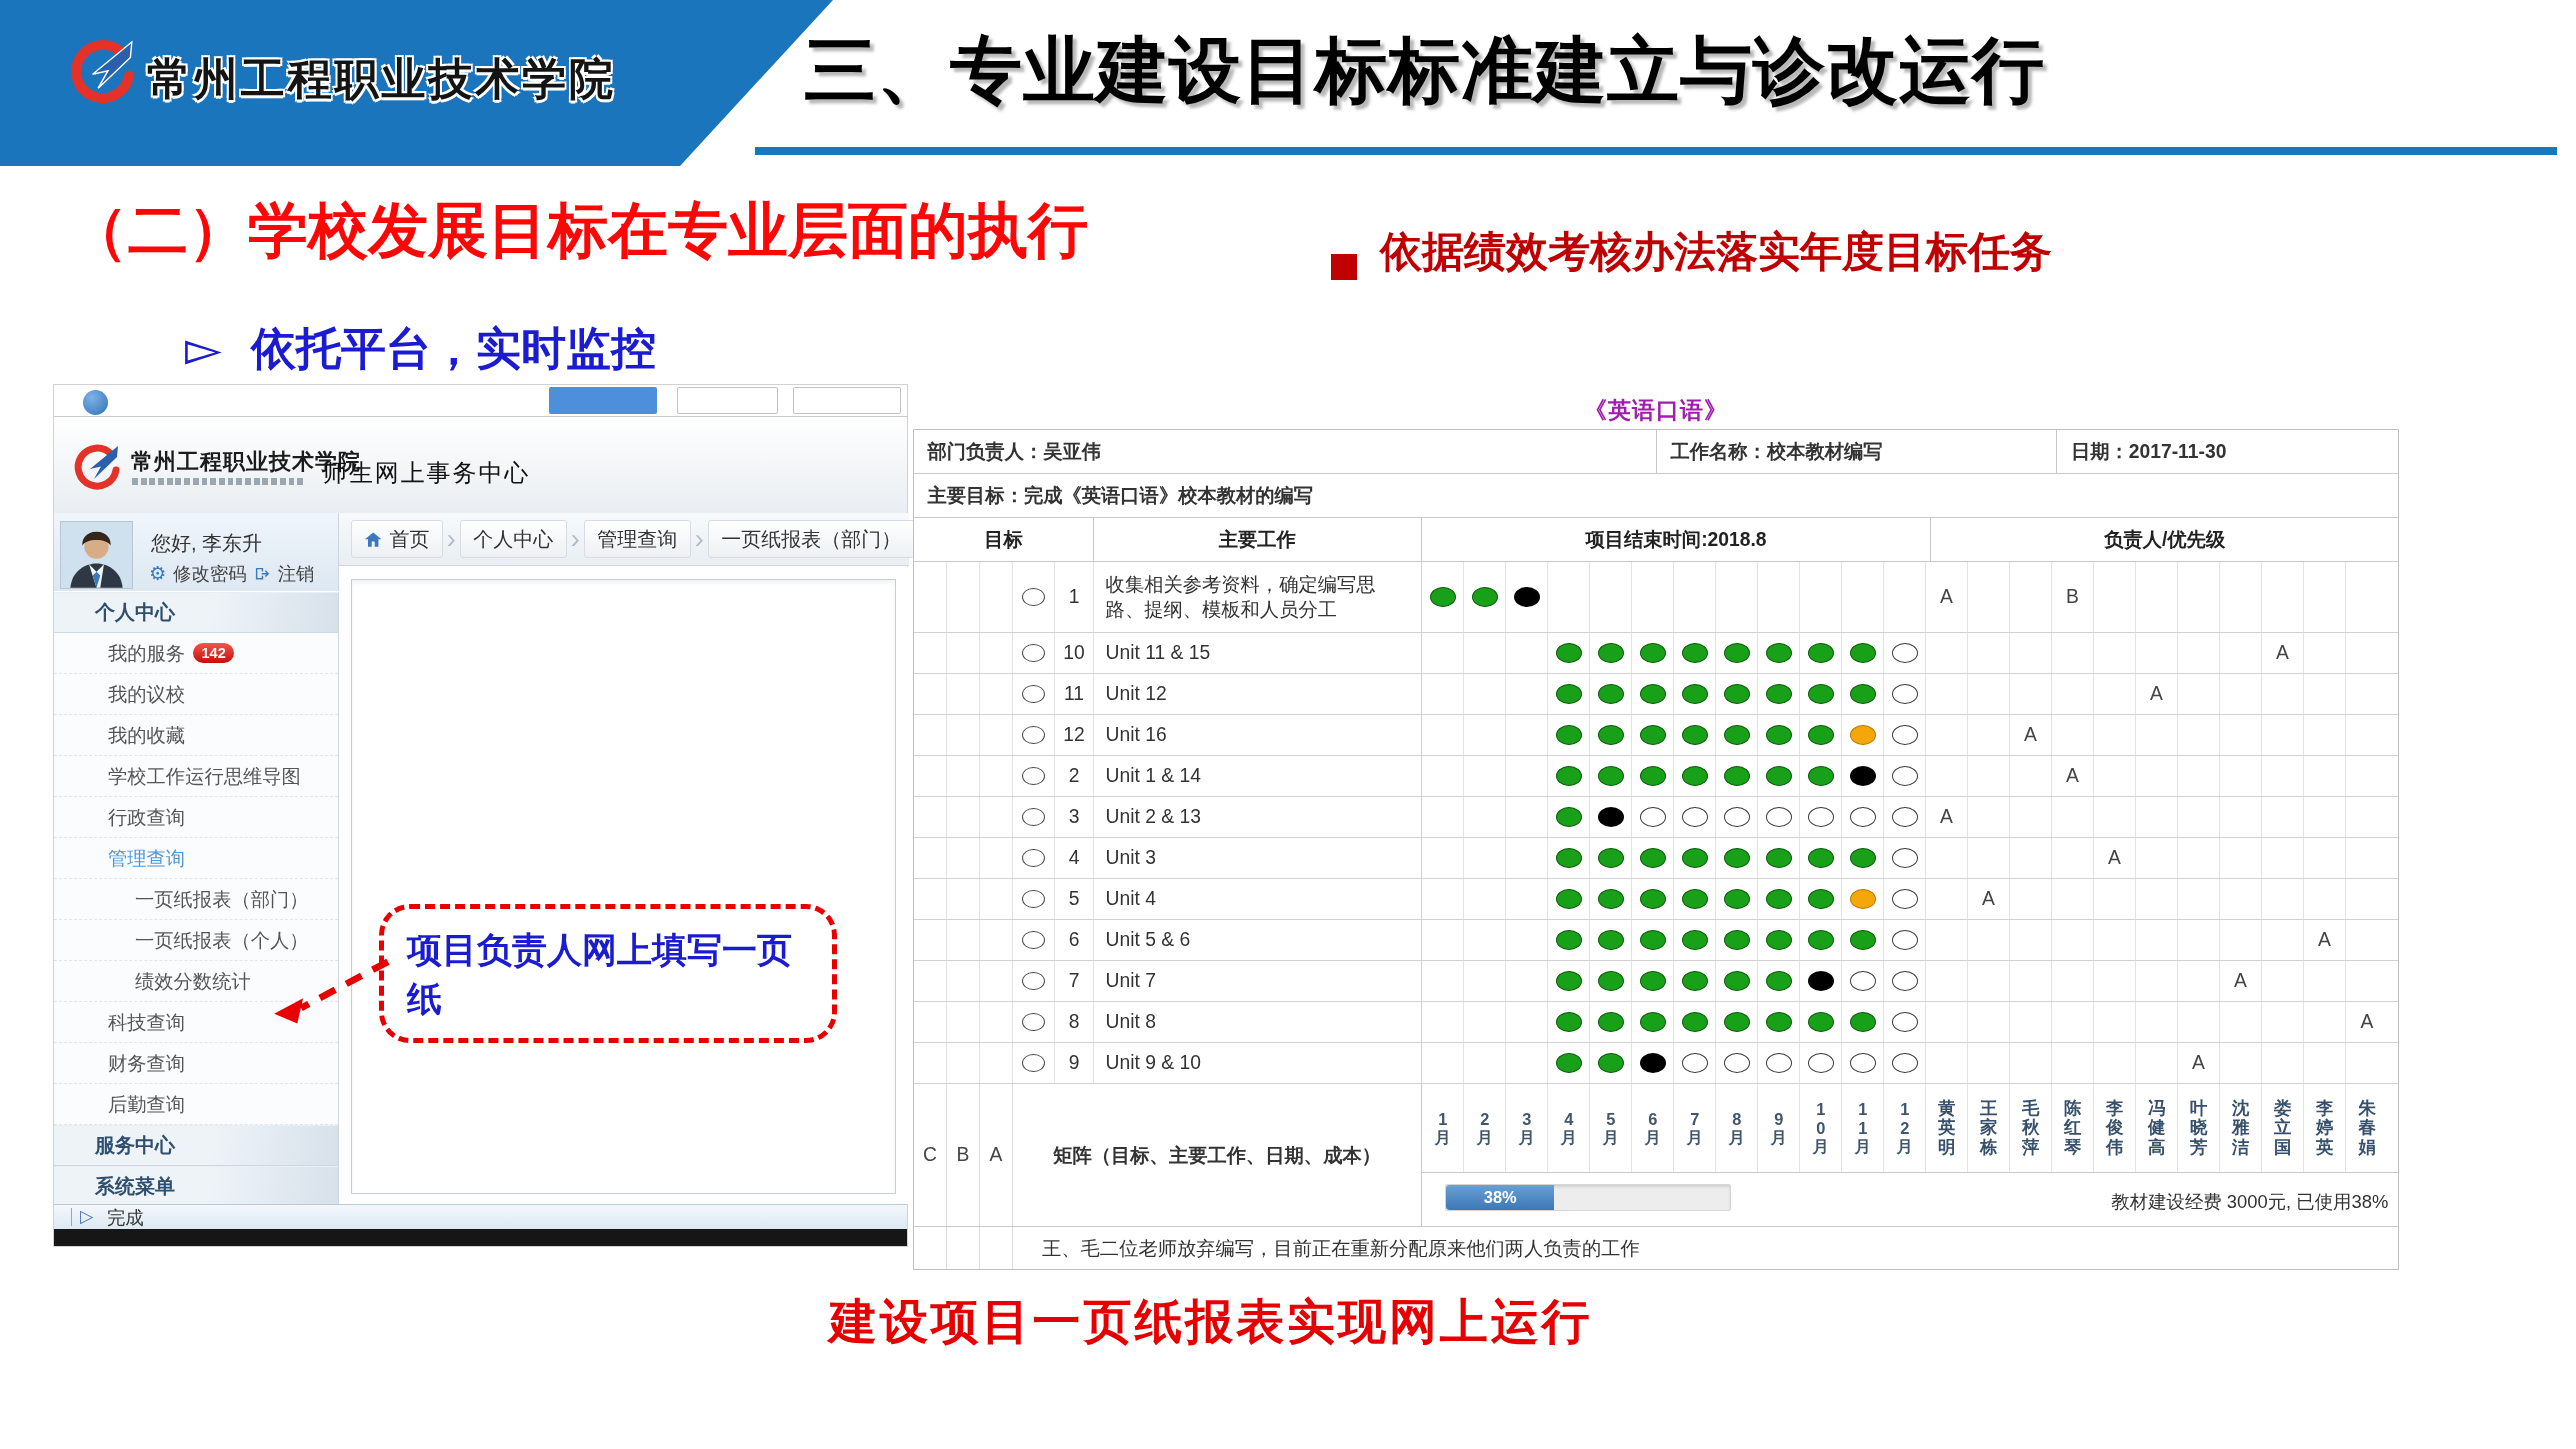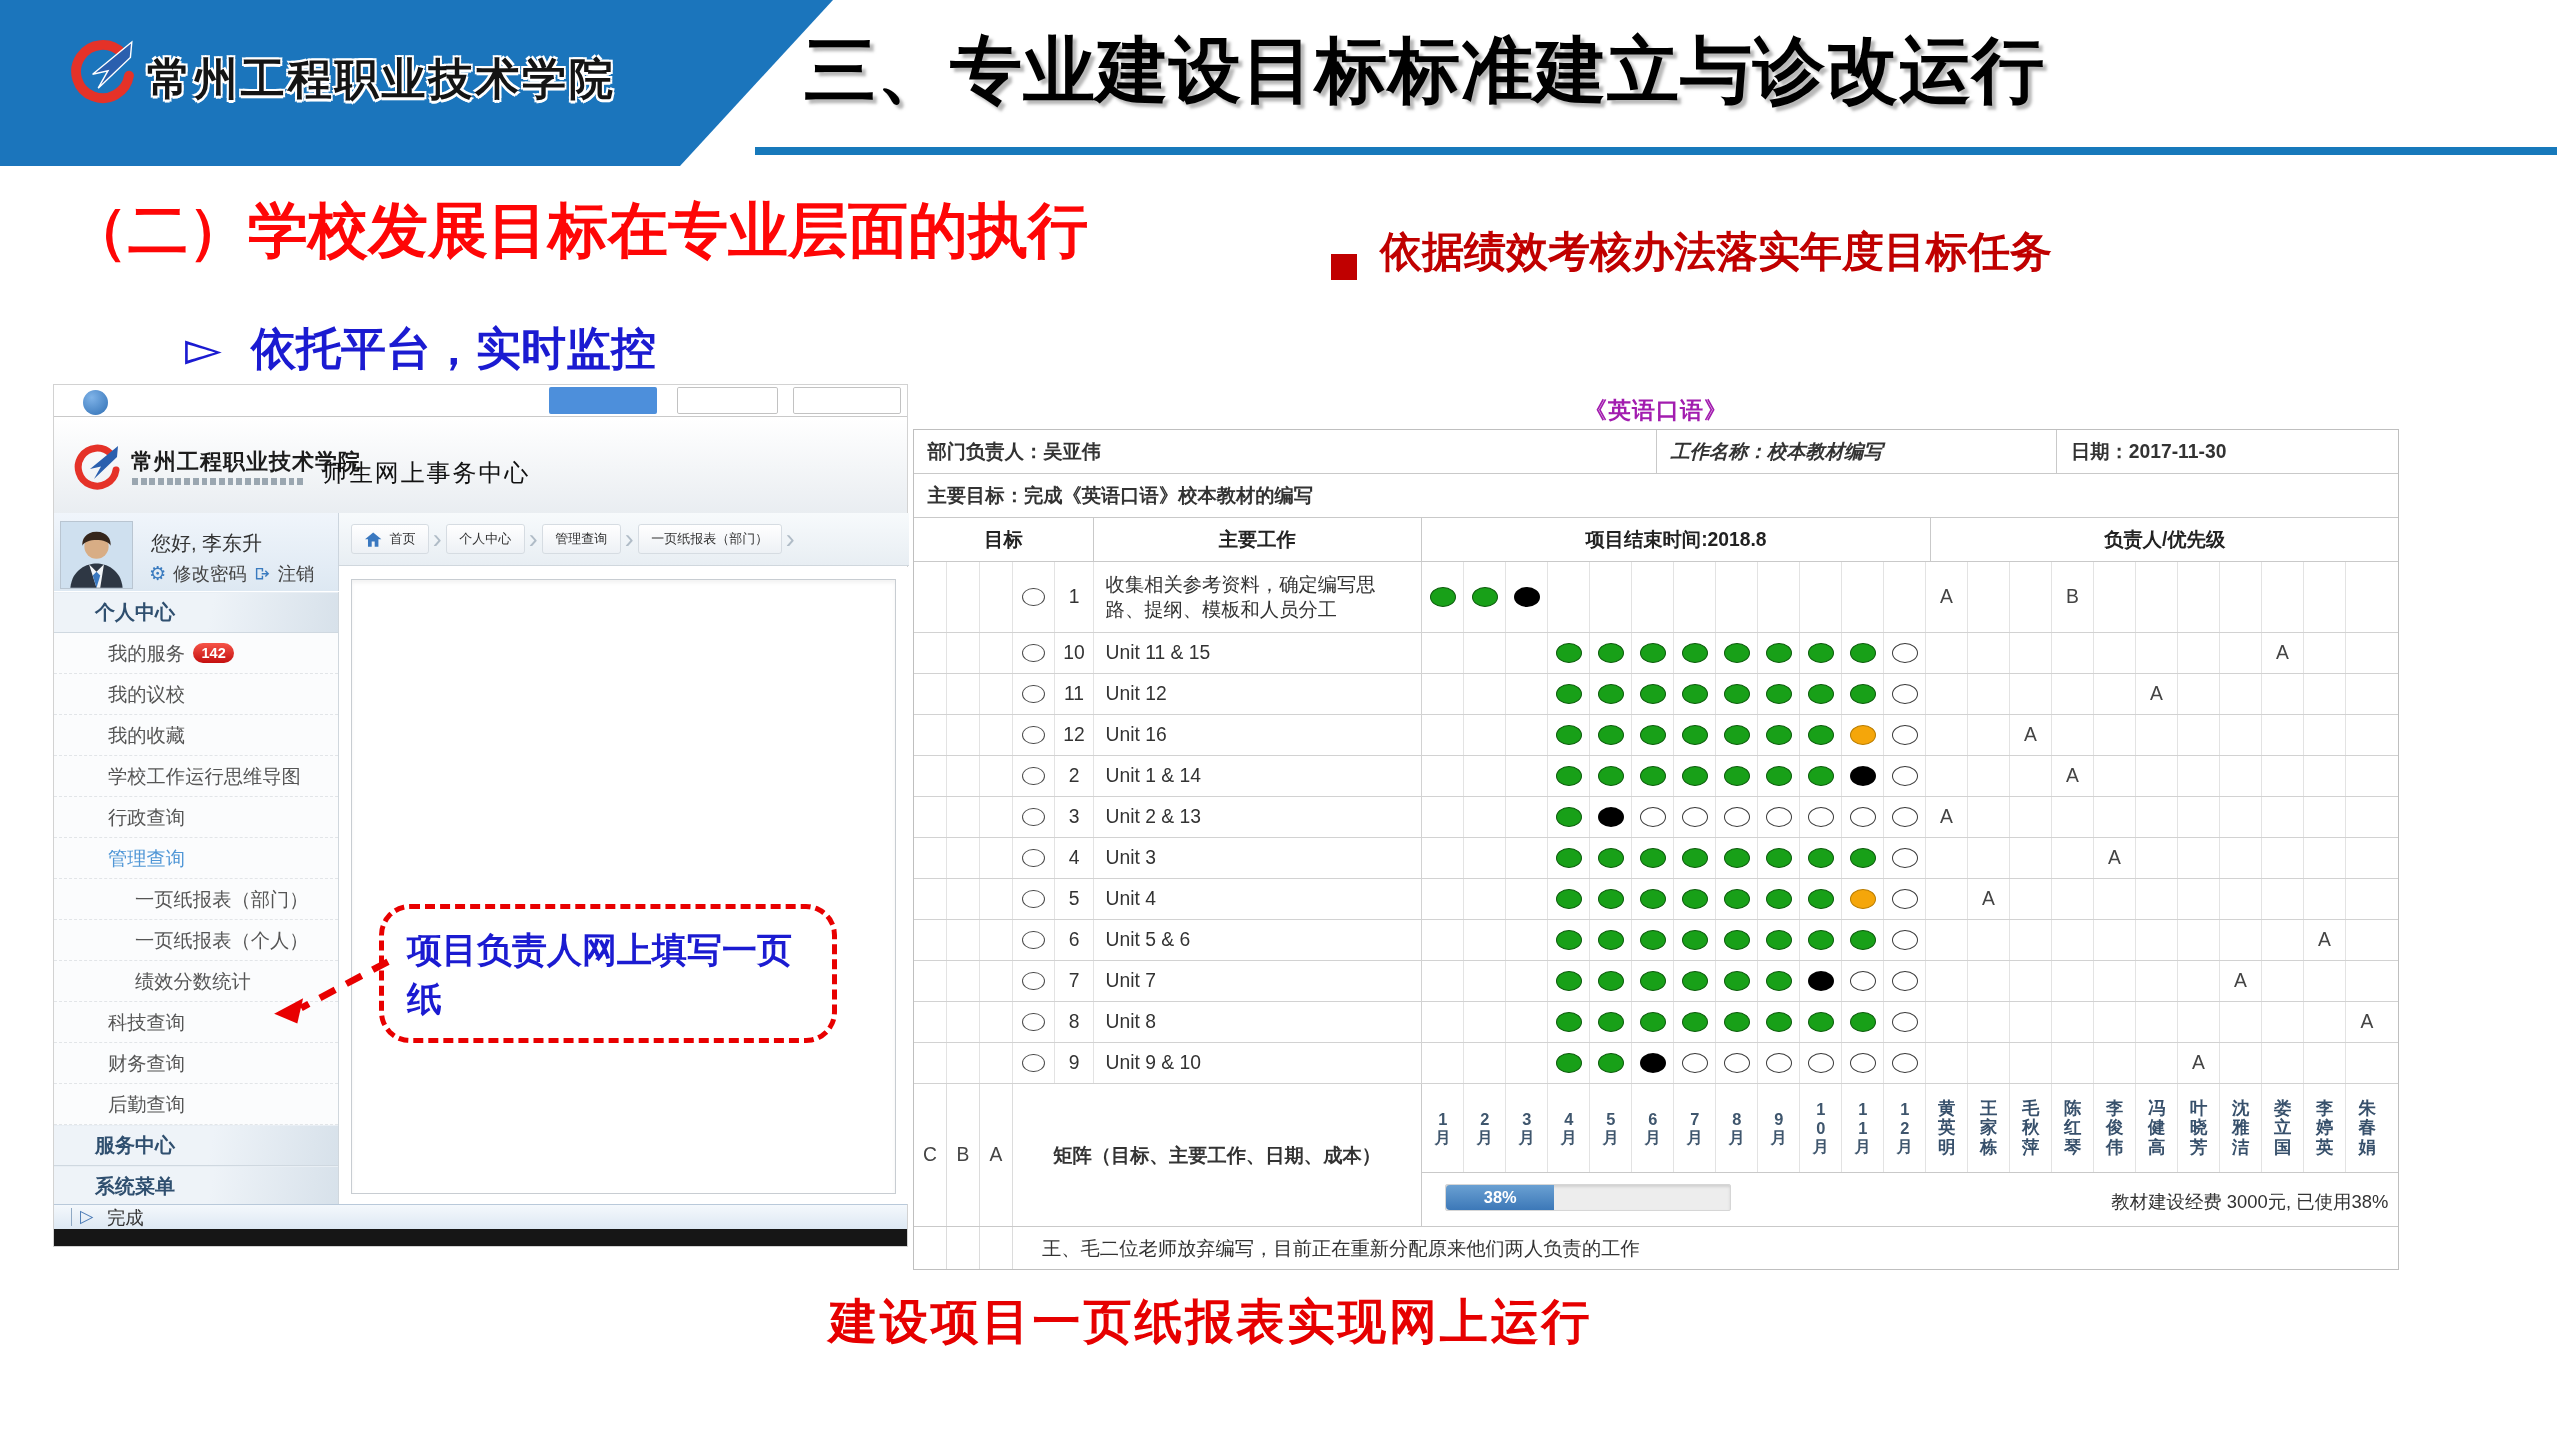--- a/index.html
+++ b/index.html
@@ -47,21 +47,21 @@
           background:linear-gradient(#f0f5fb,#dde8f2);}
   .avatar{position:absolute;left:5.8px;top:7.7px;width:73px;height:68px;border:1px solid #b9c5d1;background:#cfe0ef;overflow:hidden;}
   .greeting{position:absolute;left:97px;top:17.4px;font-size:20px;color:#333;}
   .acct-row{position:absolute;left:95px;top:48px;display:flex;align-items:center;gap:6.8px;font-size:18.4px;color:#444;}
   .gear{color:#3a7bbf;font-size:19.3px;line-height:1;}
   .acct-link{cursor:default;}
 
   .p-nav{position:absolute;left:285px;top:128px;width:570px;height:53px;
          background:linear-gradient(#f7fafc,#e8eef3);border-bottom:1px solid #d0d7dd;}
   .crumbs{display:flex;align-items:center;height:100%;padding-left:11.6px;gap:2.9px;}
-  .crumb{display:inline-flex;align-items:center;gap:6.8px;padding:4.8px 12.6px;font-size:13px;color:#333;
+  .crumb{display:inline-flex;align-items:center;gap:6.8px;padding:4.8px 12.6px;font-size:20px;color:#333;
          background:linear-gradient(#ffffff,#edf1f5);border:1px solid #d6dce2;border-radius:2.9px;white-space:nowrap;}
   .crumb-sep{color:#b0bcc7;font-size:27px;line-height:1;margin:0 1px;}
 
   .p-sidebar{position:absolute;left:0;top:207px;width:285px;height:612px;background:#fbfcfd;border-right:1px solid #d0d7dd;}
   .menu-section{height:41px;display:flex;align-items:center;padding-left:41px;font-size:20px;font-weight:700;color:#2f4f6f;
          background:linear-gradient(100deg,#eef3f8 55%,#d7e1ea);border-bottom:1px solid #cfd8e0;border-top:1px solid #e8eef4;}
   .menu-item{height:41px;display:flex;align-items:center;padding-left:54px;font-size:19.3px;color:#555;
          border-bottom:1px dashed #e2e5e8;white-space:nowrap;}
   .menu-item.indent{padding-left:81px;}
   .menu-item.active{color:var(--active-menu-blue,#4f96d6);}
@@ -81,21 +81,21 @@
            border-radius:31px;font-size:35px;font-weight:600;color:var(--text-blue,#1b1bd1);line-height:1.4;}
   .callout-arrow{position:absolute;left:270px;top:952px;}
 
   
   .report{position:absolute;left:913px;top:392px;width:1486px;background:#fff;font-size:19.3px;color:#333;}
   .r-title{height:37px;display:flex;align-items:center;justify-content:center;font-size:23px;font-weight:700;color:#a21caf;letter-spacing:1px;}
   .report-body{border:1px solid #bfbfbf;}
   .r-info{display:flex;height:44px;border-bottom:1px solid #c9c9c9;}
   .info-cell{display:flex;align-items:center;padding-left:13.5px;font-weight:600;border-right:1px solid #c9c9c9;text-align:right;}
   .info-cell:last-child{border-right:none;}
-  .ic1{width:744px;}.ic2{width:401px;font-style:italic;}.ic3{width:341px;}
+  .ic1{width:744px;}.ic2{width:401px;}.ic3{width:341px;}
   .r-goal{display:flex;height:44px;border-bottom:1px solid #c9c9c9;align-items:center;padding-left:13.5px;font-weight:600;}
   .r-colhead{display:flex;height:44px;border-bottom:1px solid #c9c9c9;}
   .head-cell{display:flex;align-items:center;justify-content:center;font-weight:600;color:#222;border-right:1px solid #c9c9c9;}
   .hc-goal{width:180px;}.hc-work{width:328px;}.hc-time{width:510px;}.hc-owner{width:467px;border-right:none;}
 
   .t-row{display:flex;height:41px;border-bottom:1px solid #d2d2d2;}
   .t-row.tall{height:71px;}
   .t-cell{display:flex;align-items:center;justify-content:center;border-right:1px solid #e3e3e3;height:100%;}
   .t-narrow{width:33px;}
   .t-circle{width:42px;}

